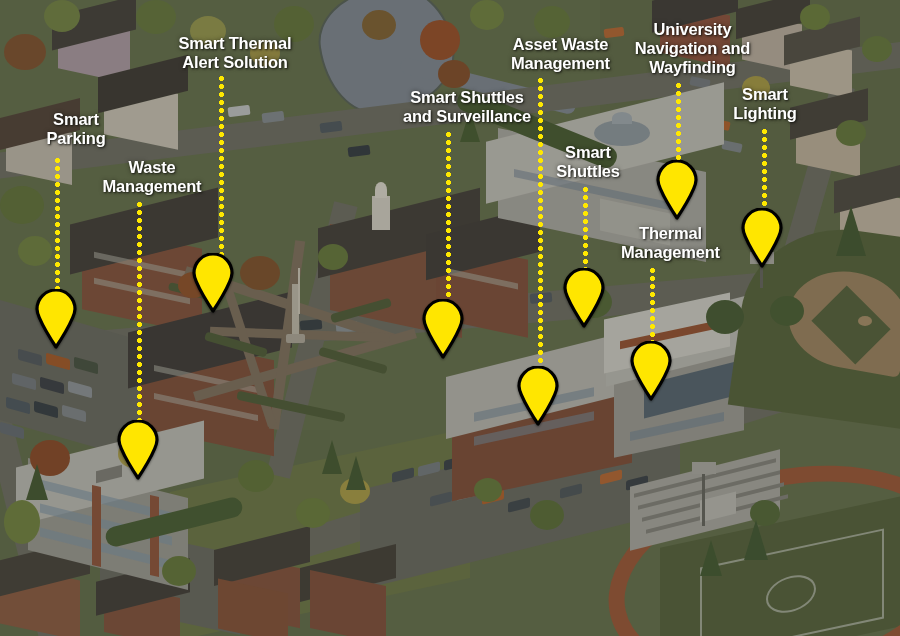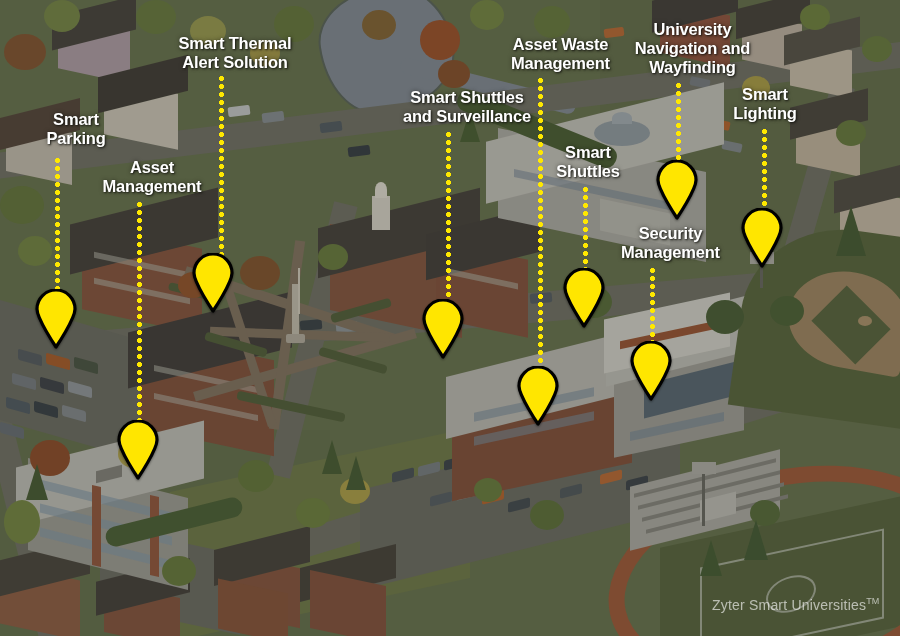--- a/index.html
+++ b/index.html
@@ -280,21 +280,21 @@
 
   <div id="hotspots">
       <div class="label" style="left: 16px; top: 110px; width: 120px;">Smart
 Parking</div>
       <div class="dots" style="left: 55px; top: 158px; height: 135px;"></div>
       <div class="pin" style="left: 34px; top: 289px;">
         <svg viewBox="0 0 44 60" xmlns="http://www.w3.org/2000/svg">
           <path d="M22 58 C 22 58, 3 30, 3 20 A 19 19 0 1 1 41 20 C 41 30, 22 58, 22 58 Z" fill="#ffe600" stroke="#000000" stroke-width="3.2" stroke-linejoin="round"></path>
         </svg>
       </div>
-      <div class="label" style="left: 72px; top: 158px; width: 160px;">Asset
+      <div class="label" style="left: 72px; top: 158px; width: 160px;">Waste
 Management</div>
       <div class="dots" style="left: 137px; top: 202px; height: 222px;"></div>
       <div class="pin" style="left: 116px; top: 420px;">
         <svg viewBox="0 0 44 60" xmlns="http://www.w3.org/2000/svg">
           <path d="M22 58 C 22 58, 3 30, 3 20 A 19 19 0 1 1 41 20 C 41 30, 22 58, 22 58 Z" fill="#ffe600" stroke="#000000" stroke-width="3.2" stroke-linejoin="round"></path>
         </svg>
       </div>
       <div class="label" style="left: 135px; top: 34px; width: 200px;">Smart Thermal
 Alert Solution</div>
       <div class="dots" style="left: 219px; top: 76px; height: 182px;"></div>
@@ -337,27 +337,24 @@
         </svg>
       </div>
       <div class="label" style="left: 528px; top: 143px; width: 120px;">Smart
 Shuttles</div>
       <div class="dots" style="left: 583px; top: 187px; height: 84px;"></div>
       <div class="pin" style="left: 562px; top: 268px;">
         <svg viewBox="0 0 44 60" xmlns="http://www.w3.org/2000/svg">
           <path d="M22 58 C 22 58, 3 30, 3 20 A 19 19 0 1 1 41 20 C 41 30, 22 58, 22 58 Z" fill="#ffe600" stroke="#000000" stroke-width="3.2" stroke-linejoin="round"></path>
         </svg>
       </div>
-      <div class="label" style="left: 588px; top: 224px; width: 165px;">Security
+      <div class="label" style="left: 588px; top: 224px; width: 165px;">Thermal
 Management</div>
       <div class="dots" style="left: 650px; top: 268px; height: 76px;"></div>
       <div class="pin" style="left: 629px; top: 341px;">
         <svg viewBox="0 0 44 60" xmlns="http://www.w3.org/2000/svg">
           <path d="M22 58 C 22 58, 3 30, 3 20 A 19 19 0 1 1 41 20 C 41 30, 22 58, 22 58 Z" fill="#ffe600" stroke="#000000" stroke-width="3.2" stroke-linejoin="round"></path>
         </svg>
       </div>
     </div>
 
-  <div class="watermark" style="left:712px;top:596px;">
-    <span>Zyter Smart Universities</span><sup>TM</sup>
-  </div>
 
 </div>
 
 </body></html>

